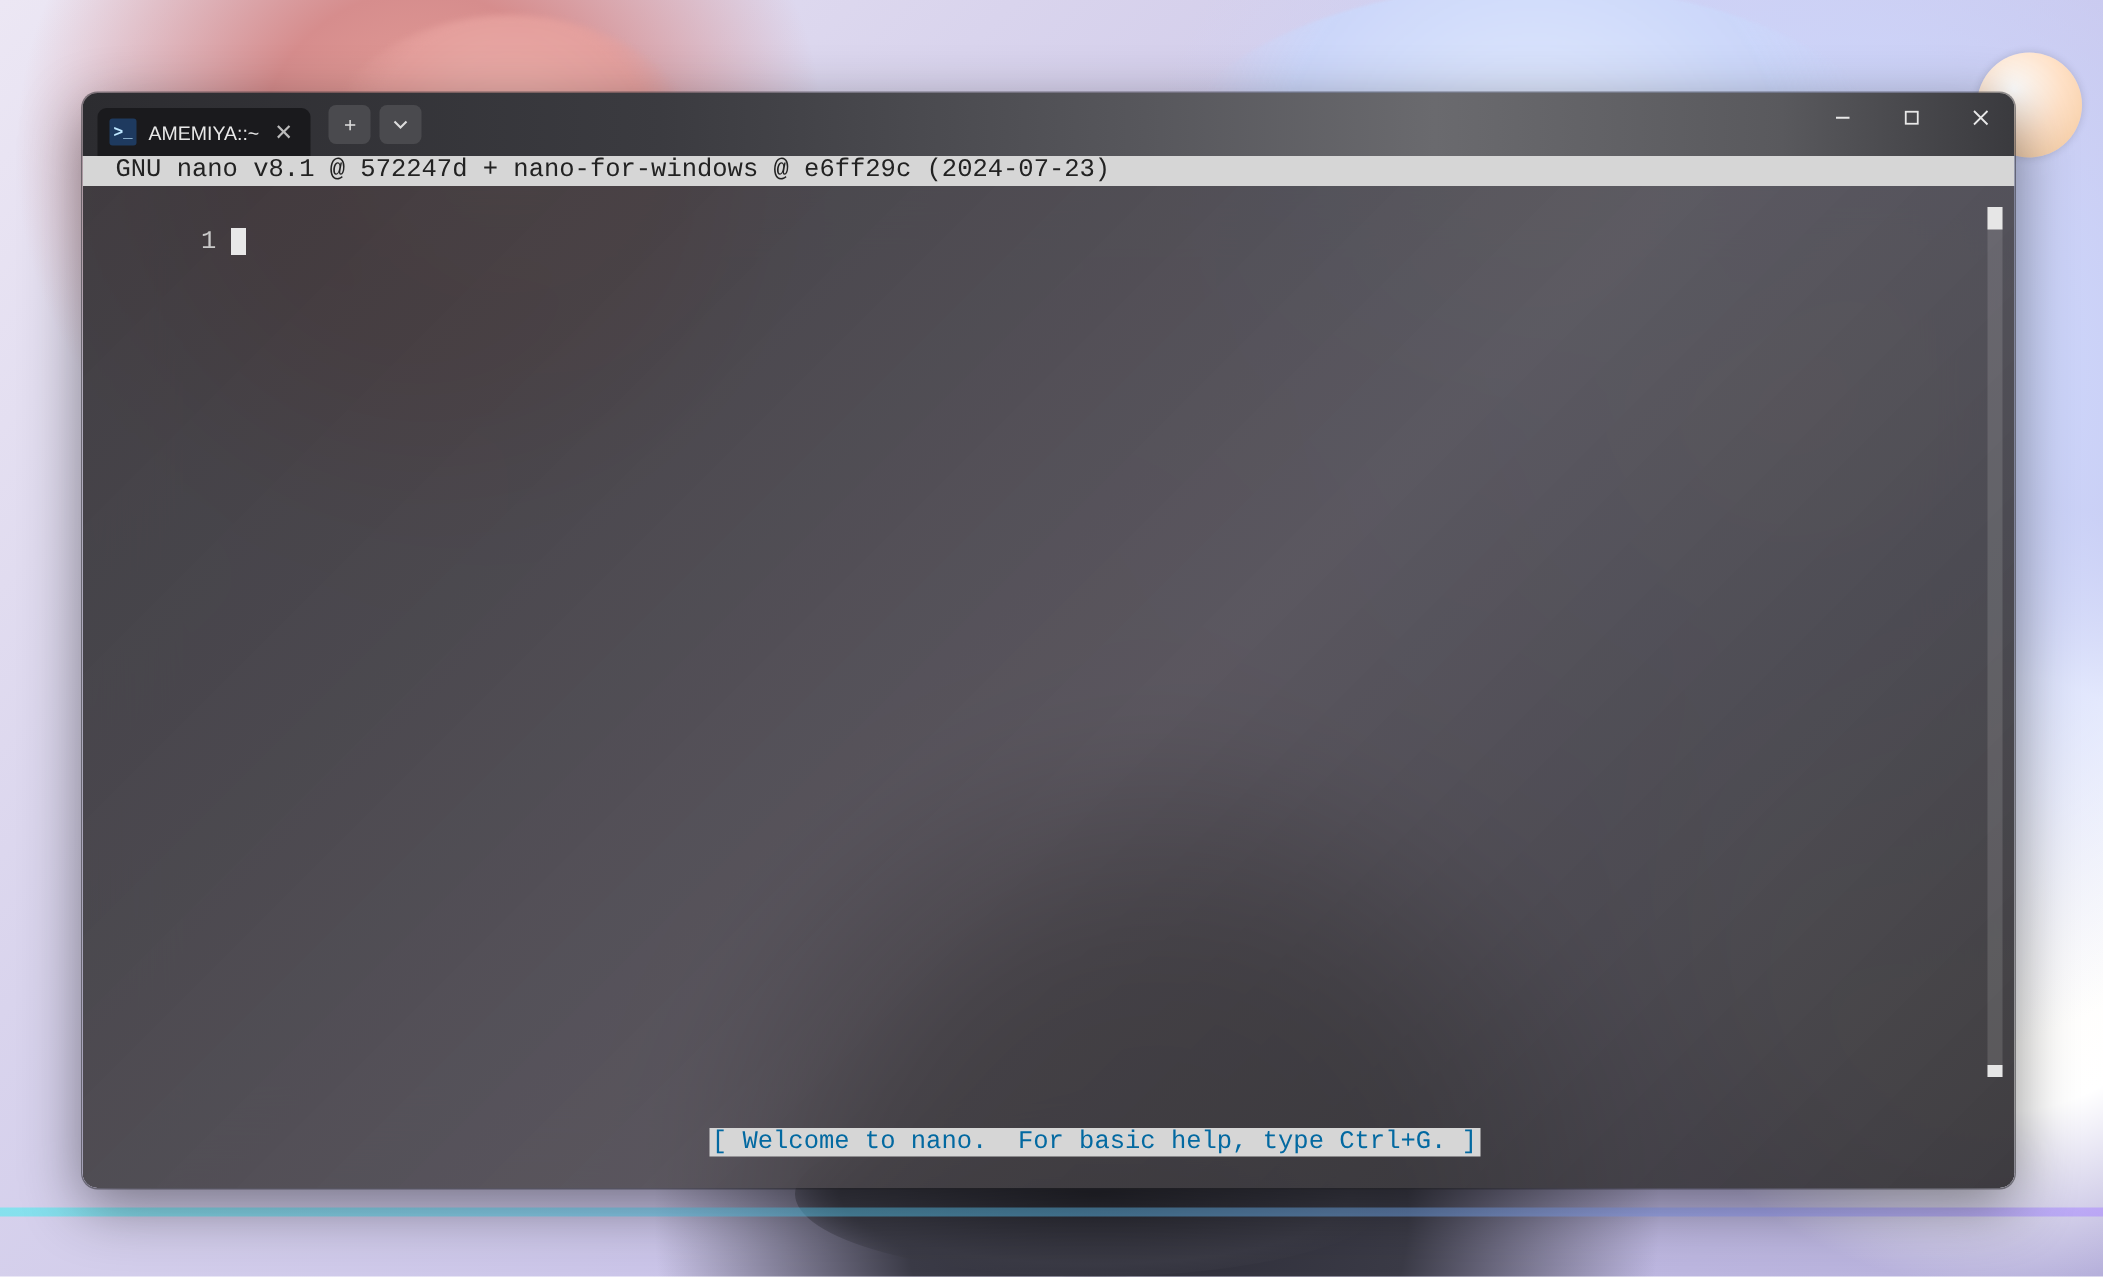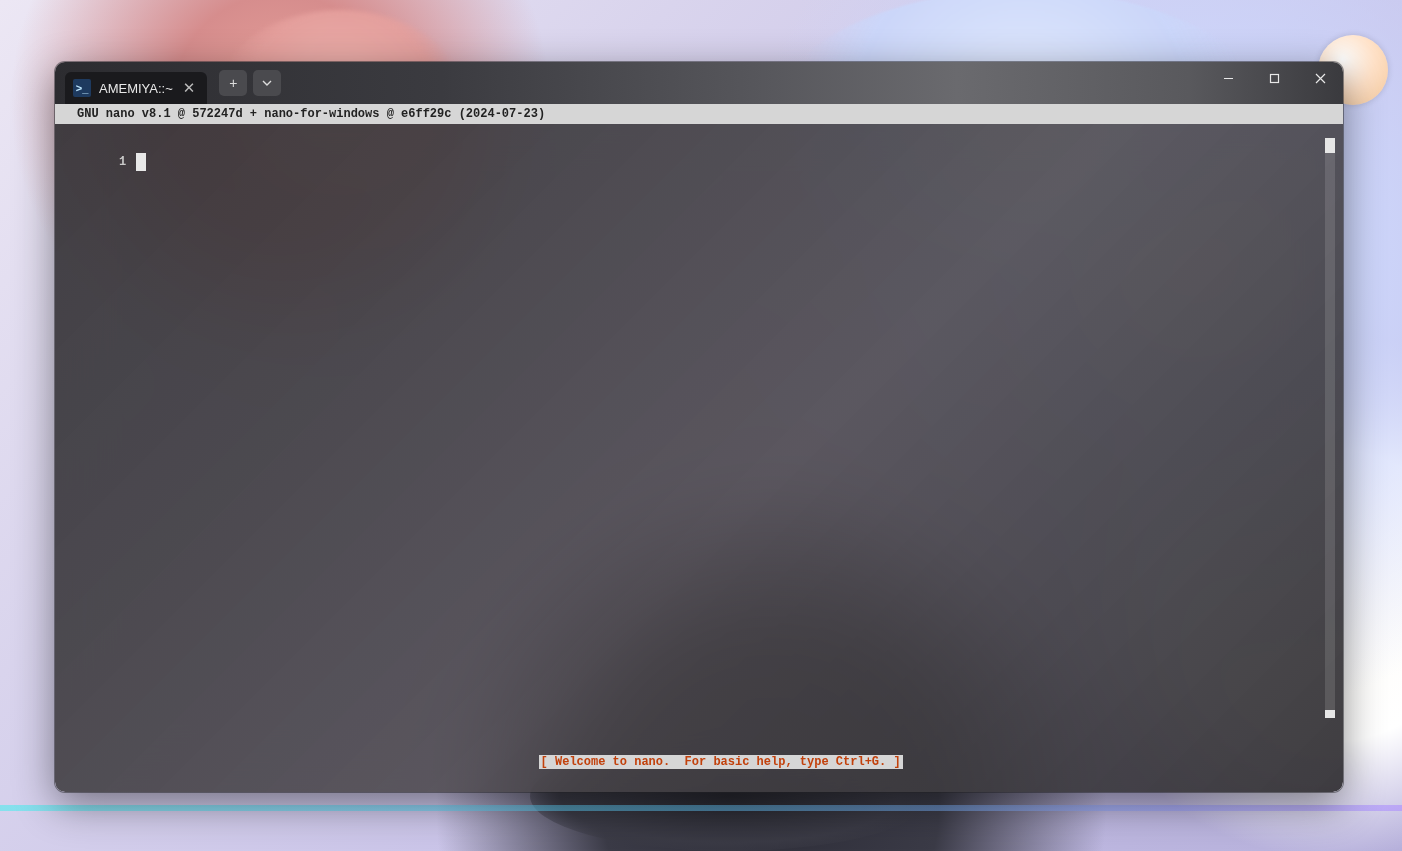--- a/index.html
+++ b/index.html
@@ -67,24 +67,23 @@
     width:46px; height:32px; margin-top:0;
     display:flex; align-items:center; justify-content:center;
     color:#e8e8e8;
   }
   .win-btn svg { width:11px; height:11px; stroke:#e8e8e8; stroke-width:1.2; fill:none; }
 
   .term-body {
     flex:1; position:relative;
     background: linear-gradient(135deg, rgba(50,48,52,.92) 0%, rgba(58,56,60,.90) 25%, rgba(72,68,72,.86) 55%, rgba(60,58,62,.90) 80%, rgba(48,46,50,.93) 100%);
     backdrop-filter: blur(28px);
-    font-size:12px; line-height:20px;
+    font-size:17px; line-height:20px;
     color:#dcdcdc;
     white-space:pre;
-    font-weight:bold;
   }
   .nano-titlebar {
     position:absolute; top:0; left:0; right:0; height:20px;
     background:#d6d6d6; color:#222;
     display:flex; padding:0 4px;
   }
   .nano-titlebar .nt-left { padding-left:18px; }
   .nano-titlebar .nt-right { margin-left:auto; padding-right:280px; }
   .editor-area {
     position:absolute; top:22px; left:0; right:0; bottom:60px;
@@ -100,21 +99,21 @@
     background:rgba(230,230,230,.15);
   }
   .scroll-thumb-top { position:absolute; top:0; width:100%; height:15px; background:#e6e6e6; }
   .scroll-thumb-bot { position:absolute; bottom:0; width:100%; height:8px; background:#e6e6e6; }
 
   .status-msg {
     position:absolute; bottom:40px; left:0; right:0; height:20px;
     text-align:center;
   }
   .status-msg span {
-    background:#d6d6d6; color:#c2410c; padding:0 2px;
+    background:#d6d6d6; color:#0369a1; padding:0 2px;
   }
   .shortcut-bar {
     position:absolute; bottom:0; left:0; right:0; height:40px;
     padding:0 4px;
   }
 </style>
 </head>
 <body>
 
 <div class="bg-blob-pink"></div>

